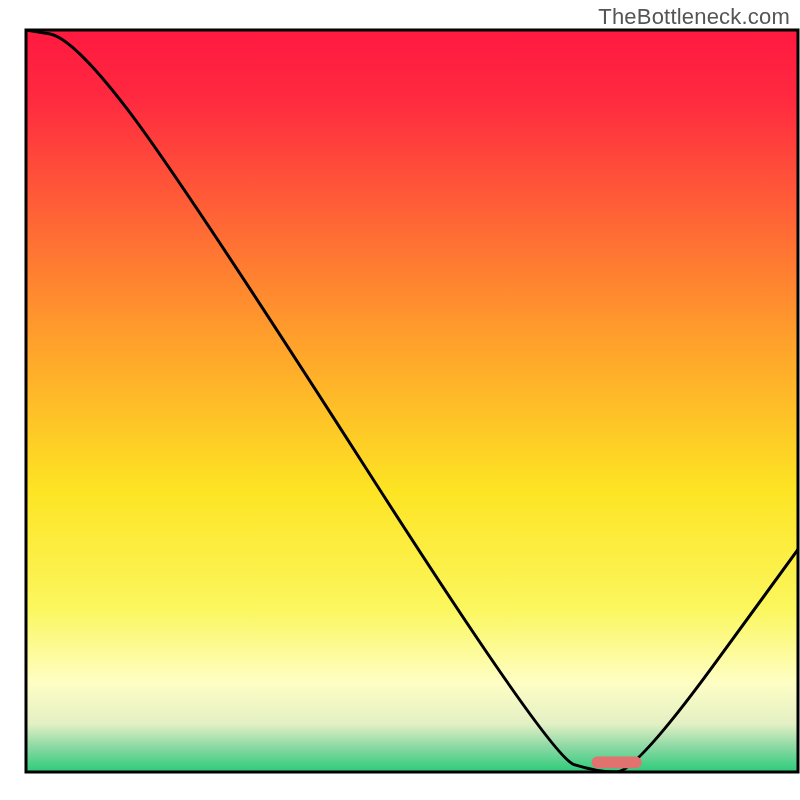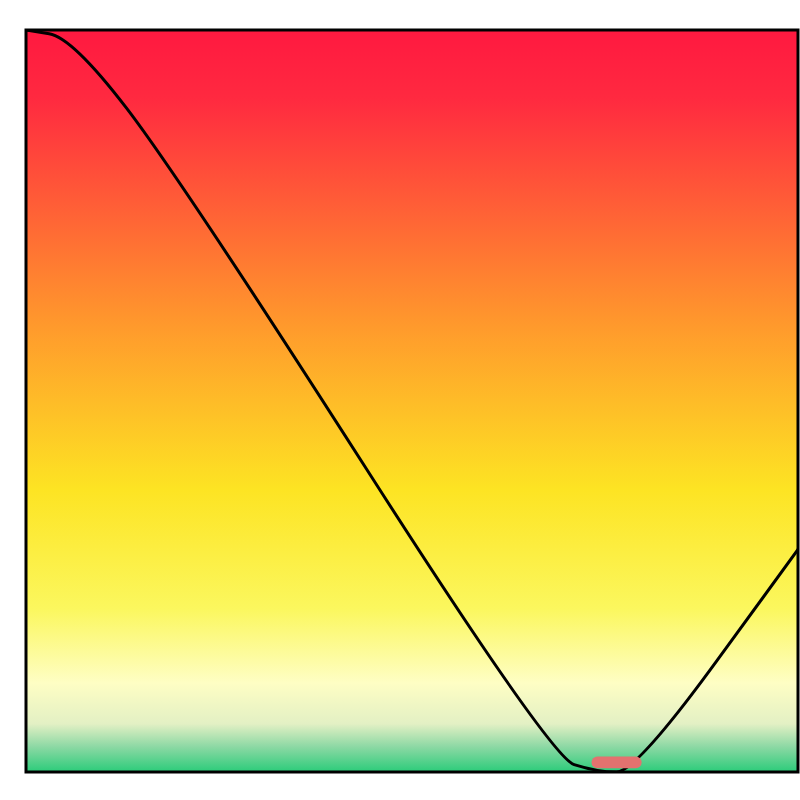--- a/index.html
+++ b/index.html
@@ -28,20 +28,21 @@
   svg {
     position: absolute;
     top: 0;
     left: 0;
   }
 </style>
 </head>
 <body>
 
 <div class="outer">
+  <div class="watermark">TheBottleneck.com</div>
 
   <svg id="chart-svg" width="800" height="800" viewBox="0 0 800 800">
     <defs>
       <linearGradient id="bg-grad" x1="0" y1="0" x2="0" y2="1">
           <stop offset="0%" stop-color="#ff1940"></stop>
           <stop offset="9%" stop-color="#ff2940"></stop>
           <stop offset="40%" stop-color="#ff9a2c"></stop>
           <stop offset="62%" stop-color="#fde423"></stop>
           <stop offset="78%" stop-color="#fbf75e"></stop>
           <stop offset="88%" stop-color="#fefec4"></stop>

